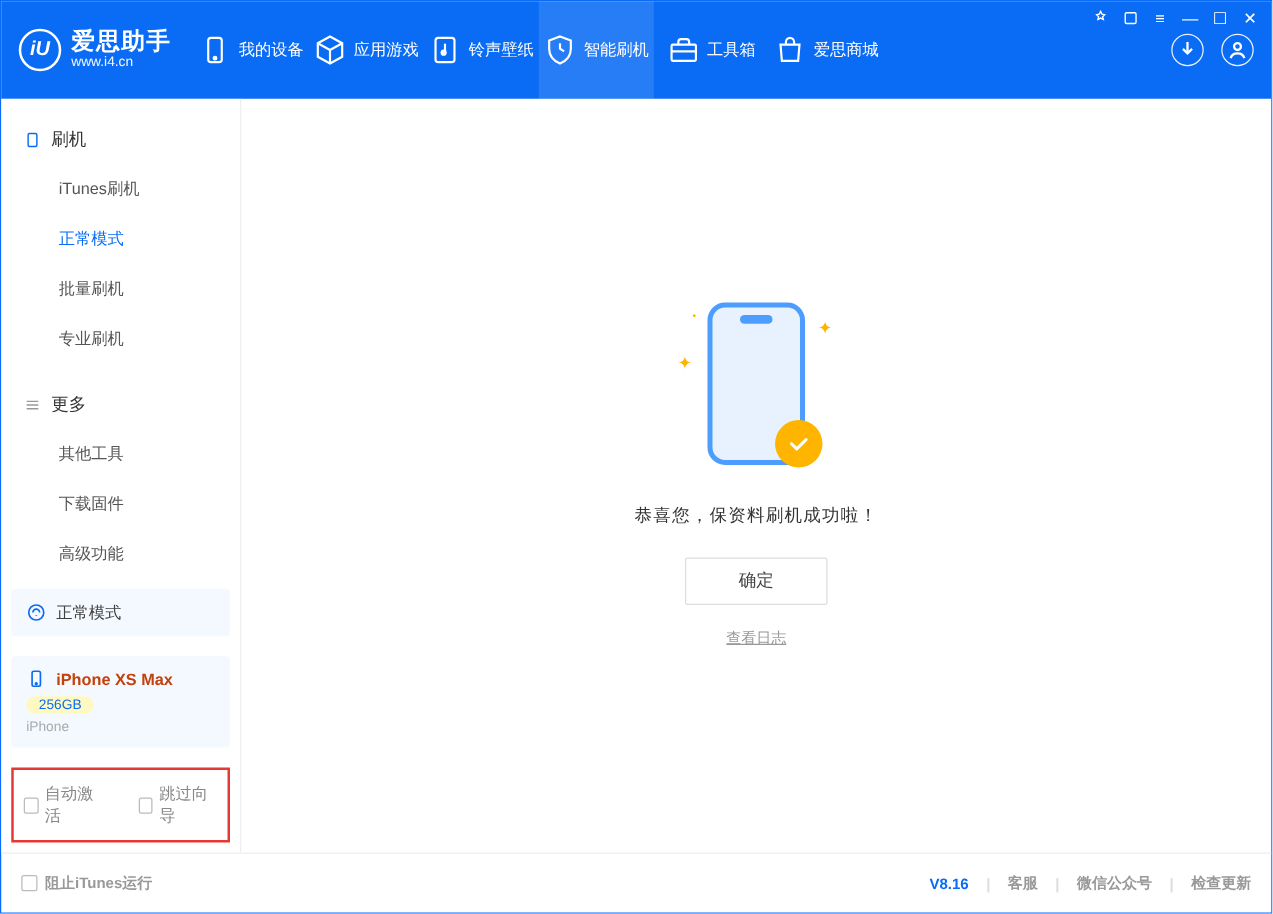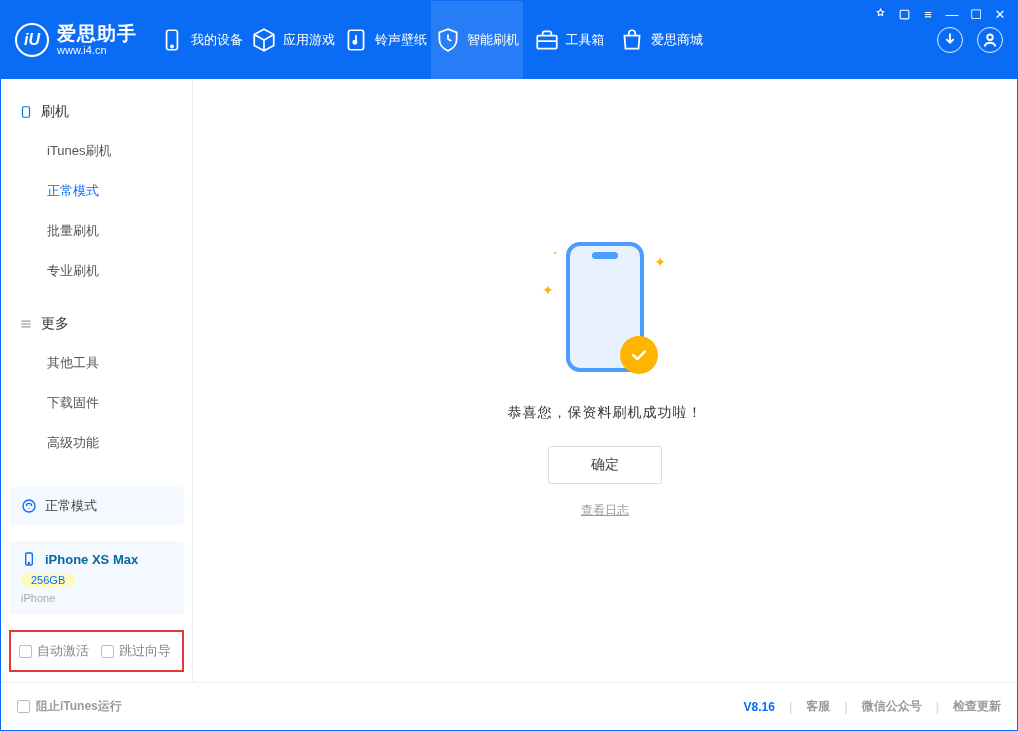--- a/index.html
+++ b/index.html
@@ -22,24 +22,24 @@
 .win-controls span { width: 14px; height: 14px; display: inline-flex; align-items: center; justify-content: center; color: #fff; font-size: 13px; cursor: pointer; }
 .body-area { flex: 1; display: flex; overflow: hidden; }
 .sidebar { width: 192px; border-right: 1px solid #eee; display: flex; flex-direction: column; background: #fff; }
 .side-scroll { flex: 1; }
 .side-group { padding-top: 14px; }
 .side-group-h { display: flex; align-items: center; gap: 8px; padding: 10px 18px; font-size: 14px; color: #333; }
 .side-item { padding: 11px 18px 11px 46px; font-size: 13px; color: #555; cursor: pointer; }
 .side-item.active { color: #0a6cf5; }
 .side-device-box { background: #f4f8ff; margin: 8px; border-radius: 3px; padding: 10px 12px; }
 .side-mode { display: flex; align-items: center; gap: 8px; color: #404040; font-size: 13px; }
-.side-device { display: flex; align-items: center; gap: 8px; color: #0369a1; font-size: 13px; font-weight: 600; }
+.side-device { display: flex; align-items: center; gap: 8px; color: #c2410c; font-size: 13px; font-weight: 600; }
 .storage-badge { display: inline-block; background: #fef9c3; color: #0a6cf5; border-radius: 10px; padding: 1px 10px; font-size: 11px; margin-top: 6px; font-weight: 400; }
 .device-sub { font-size: 11px; color: #aaa; margin-top: 4px; }
-.side-opts { border: 2px solid #e53935; margin: 8px 8px 10px 8px; padding: 10px 8px; display: flex; gap: 12px; font-size: 13px; color: #888; }
+.side-opts { border: 2px solid #e53935; margin: 8px 8px 10px 8px; padding: 10px 8px; display: flex; gap: 28px; font-size: 13px; color: #888; }
 .side-opts label { display: flex; align-items: center; gap: 5px; }
 .chk { width: 13px; height: 13px; border: 1px solid #bbb; border-radius: 2px; display: inline-block; }
 .main { flex: 1; display: flex; align-items: center; justify-content: center; }
 .success-card { display: flex; flex-direction: column; align-items: center; }
 .phone-illus { width: 110px; height: 140px; position: relative; margin-bottom: 22px; }
 .phone-shape { width: 78px; height: 130px; border: 4px solid #4d9dff; border-radius: 14px; background: #e8f2ff; margin: 0 auto; position: relative; }
 .phone-shape::before { content:""; position:absolute; top:6px; left:50%; transform:translateX(-50%); width:26px; height:7px; background:#4d9dff; border-radius:4px; }
 .check-badge { position: absolute; right: 2px; bottom: 8px; width: 38px; height: 38px; border-radius: 50%; background: #ffb400; display:flex; align-items:center; justify-content:center; }
 .spark { position:absolute; color:#ffb400; font-size:14px; }
 .success-msg { font-size: 14px; color: #333; margin-bottom: 24px; letter-spacing: 1px; }

